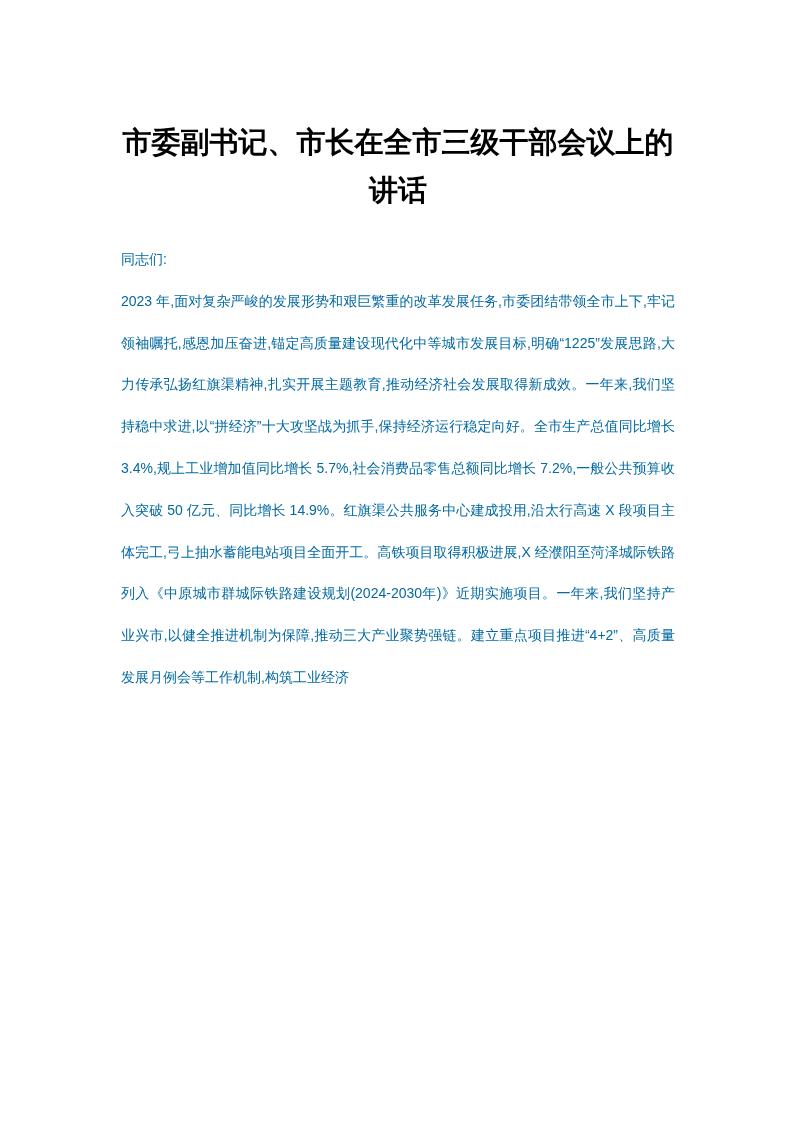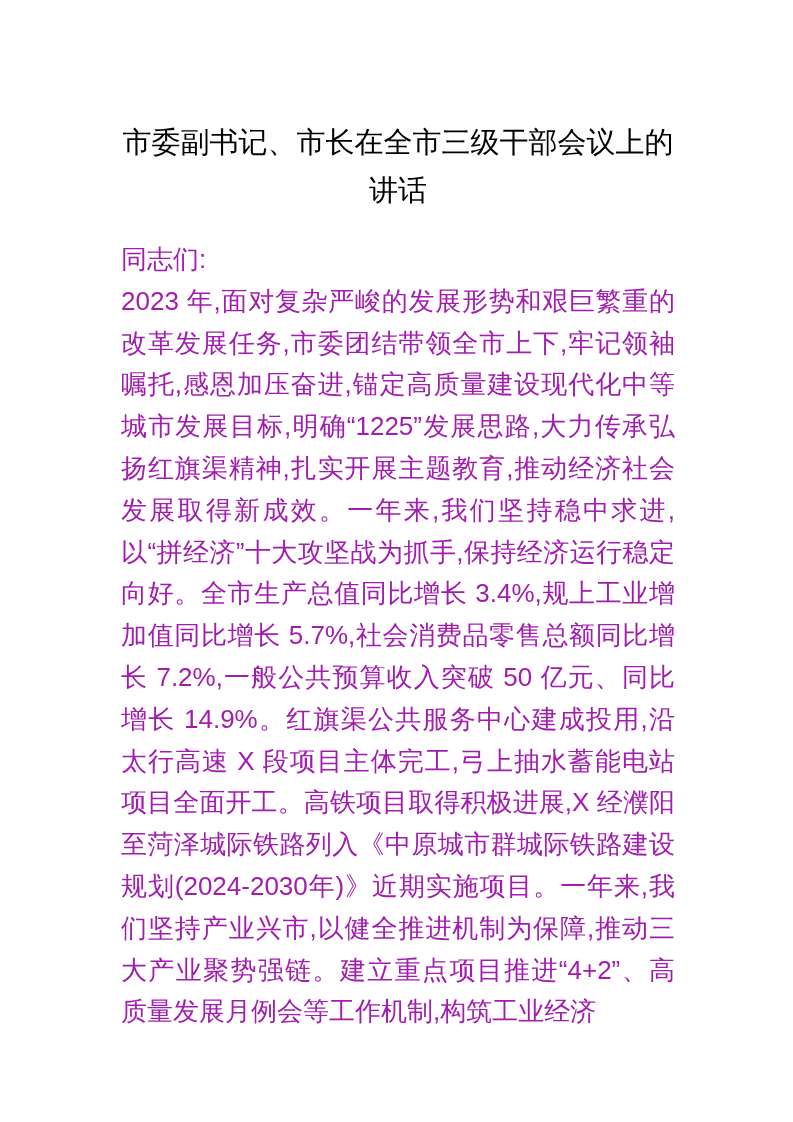--- a/index.html
+++ b/index.html
@@ -17,36 +17,36 @@
   .page {
     box-sizing: border-box;
     width: 793px;
     height: 1122px;
     padding: 118px 118px 0 121px;
     background: #ffffff;
   }
   .doc-title {
     margin: 0 0 25px 0;
     font-family: "Liberation Serif", serif;
-    font-weight: normal;
+    font-weight: bold;
     font-size: 29px;
     line-height: 48px;
     text-align: center;
     color: #000000;
     word-break: break-all;
   }
   .doc-body p {
     margin: 0;
     
     font-family: "Liberation Sans", "DejaVu Sans", serif;
-    font-size: 26px;
+    font-size: 14px;
     line-height: 41.8px;
     text-align: justify;
     text-justify: inter-ideograph;
-    color: #a21caf;
+    color: #0369a1;
     word-break: break-all;
   }
 </style>
 </head>
 <body>
 
 <div class="page">
   <h1 class="doc-title">市委副书记、市长在全市三级干部会议上的讲话</h1>
   <div class="doc-body">
     <p>同志们:</p>

